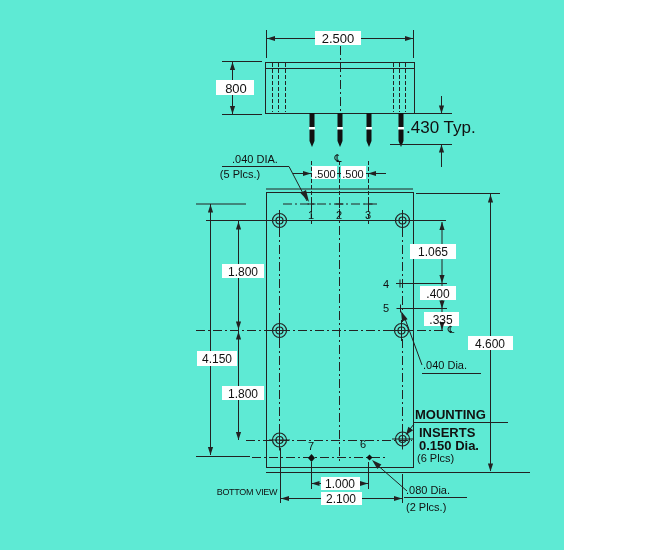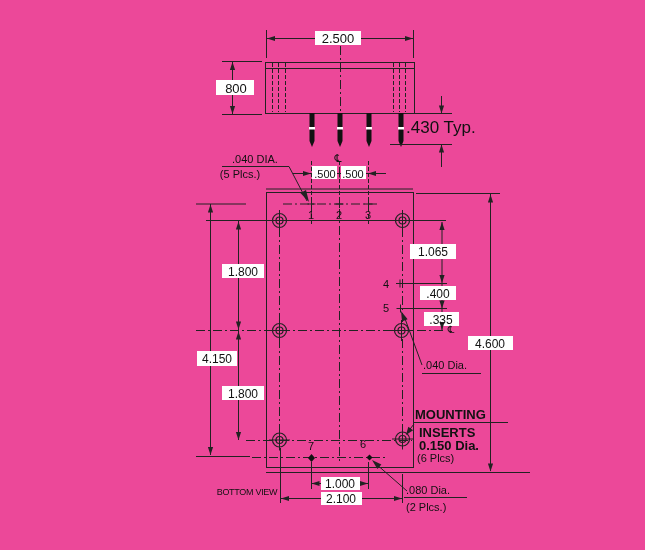--- a/index.html
+++ b/index.html
@@ -1,16 +1,16 @@
 <!DOCTYPE html>
 <html><head>
 <meta charset="utf-8">
 <style>
   html,body{margin:0;padding:0;background:#fff;}
-  #canvas{position:relative;width:645px;height:550px;background:#ec4899;overflow:hidden;}
+  #canvas{position:relative;width:564px;height:550px;background:#5eead4;overflow:hidden;}
   svg{font-family:"Liberation Sans","DejaVu Sans",sans-serif;}
   .k{stroke:#222;stroke-width:1;fill:none;}
   .hk{stroke:#222;stroke-width:1.2;fill:none;}
   .dsh{stroke-dasharray:4 2;}
   .dd{stroke-dasharray:9 3 2 3;}
   .wr{fill:#fff;stroke:none;}
   .ah{fill:#222;stroke:none;}
   .blk{fill:#111;stroke:none;}
   text{fill:#111;font-size:12px;text-anchor:middle;}
   .t11{font-size:11px;}

